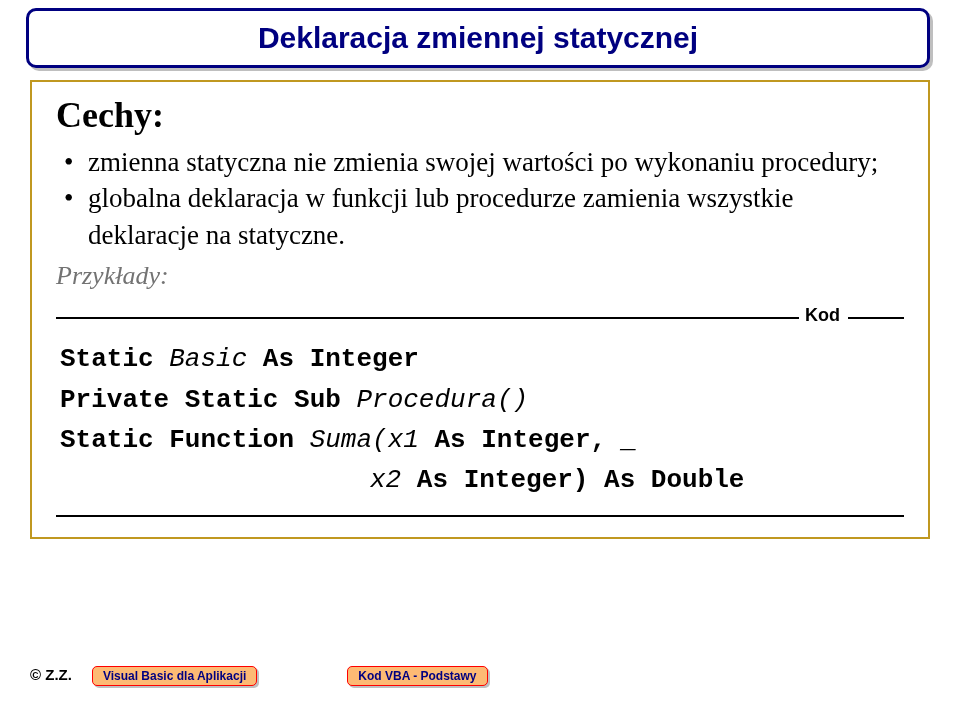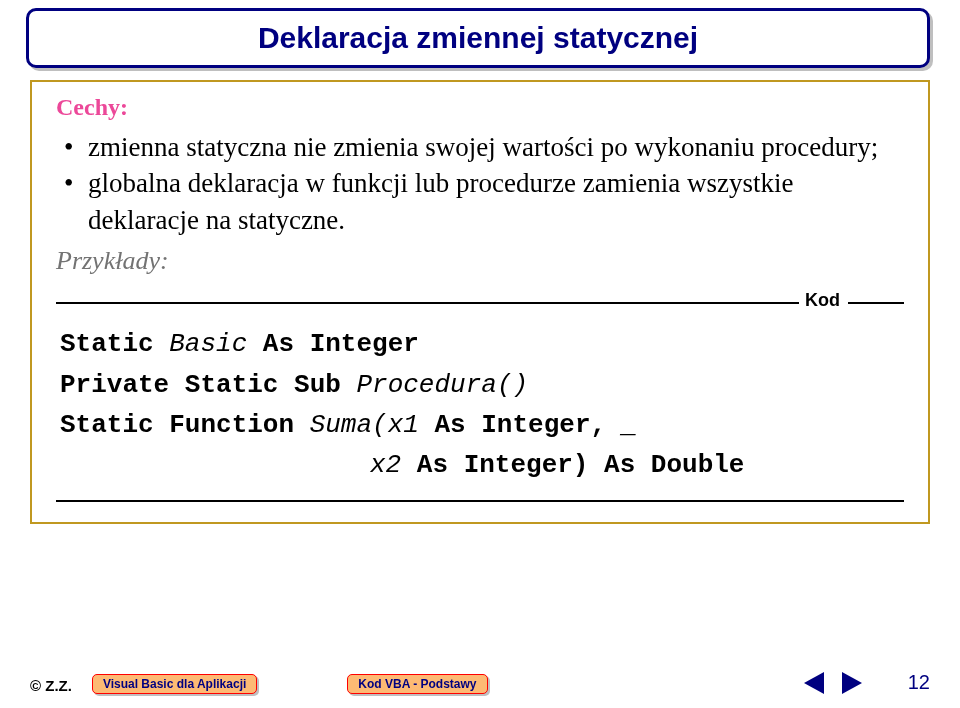--- a/index.html
+++ b/index.html
@@ -39,23 +39,23 @@
   .content-box {
     position: absolute;
     top: 80px;
     left: 30px;
     right: 30px;
     border: 2px solid #c09820;
     padding: 12px 24px 20px 24px;
     background: #fff;
   }
   .cechy-label {
-    font-size: 24px;
-    font-weight: bold;
-    color: #ec4899;
+    font-size: 36px;
+    font-weight: bold;
+    color: #000000;
     margin-bottom: 8px;
   }
   .bullets {
     list-style: none;
     padding-left: 8px;
     margin-bottom: 8px;
   }
   .bullets li {
     font-size: 27px;
     color: #000;
@@ -126,21 +126,21 @@
     background: #000;
     margin-top: 8px;
   }
   .footer {
     position: absolute;
     left: 30px;
     right: 30px;
     bottom: 14px;
     height: 28px;
     display: flex;
-    align-items: flex-end;
+    align-items: flex-start;
   }
   .copyright {
     font-family: Arial, Helvetica, sans-serif;
     font-size: 15px;
     font-weight: bold;
     color: #000;
     margin-right: 20px;
   }
   .pill {
     display: inline-block;
@@ -213,20 +213,15 @@
       </div>
     </div>
 
     <div class="bottom-rule"></div>
   </div>
 
   <div class="footer">
     <span class="copyright">© Z.Z.</span>
     <span class="pill first">Visual Basic dla Aplikacji</span>
     <span class="pill">Kod VBA - Podstawy</span>
-    <div class="nav">
-      <div class="tri left"></div>
-      <div class="tri right"></div>
-      <span class="page-num">12</span>
-    </div>
   </div>
 
 </div>
 
 </body></html>

